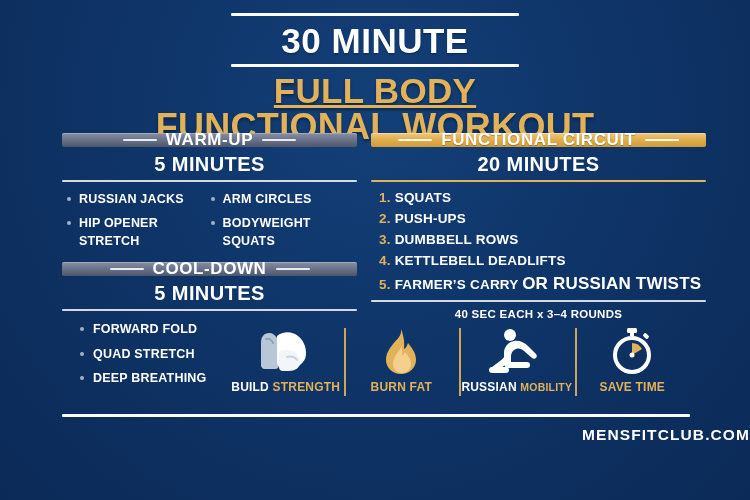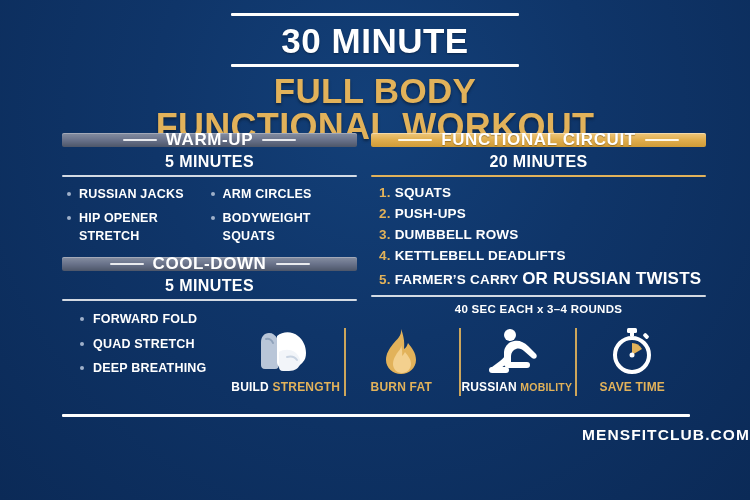--- a/index.html
+++ b/index.html
@@ -27,21 +27,21 @@
     font-size: 35px; font-weight: 700; letter-spacing: 0.5px;
     color: #ffffff; line-height: 1.18;
     padding: 4px 0 3px; white-space: nowrap;
     text-shadow: 0 1px 2px rgba(0,0,0,.35);
   }
   .title-gold {
     color: #e2b25a; font-size: 35px; font-weight: 700;
     line-height: 1.02; letter-spacing: 0.3px; white-space: nowrap;
     text-shadow: 0 2px 3px rgba(0,0,0,.4);
   }
-  .title-gold .l1 { display:block; padding-top: 6px; }
+  .title-gold .l1 { display:block; padding-top: 6px; text-decoration: underline; }
   .title-gold .l2 { display:block; font-size: 36px; }
 
   
   .columns {
     position: absolute; top: 133px; left: 0;
     width: 750px; display: flex;
   }
   .col-left  { width: 295px; margin-left: 62px; }
   .col-right { width: 335px; margin-left: 14px; }
 
@@ -63,21 +63,21 @@
   .bar-label {
     font-size: 17px; font-weight: 700; letter-spacing: .6px; color: #fff;
     white-space: nowrap;
   }
   .bar-gold .bar-label { color: #ffffff; text-shadow: 0 1px 1px rgba(110,72,10,.55); }
   .dash { width: 34px; height: 2px; background: rgba(255,255,255,.85); border-radius: 1px; }
   .bar-gold .dash { background: #fff8e8; }
 
   
   .duration {
-    text-align: center; font-size: 16px; font-weight: 700;
+    text-align: center; font-size: 20px; font-weight: 700;
     color: #ffffff; letter-spacing: .4px; padding: 6px 0 4px;
   }
   .hr-thin { height: 2px; border-radius: 1px; }
   .hr-white { background: rgba(255,255,255,.82); }
   .hr-gold  { background: #e2b25a; }
 
   
   .two-col-list {
     display: flex; padding: 9px 0 0 4px; gap: 6px;
   }

